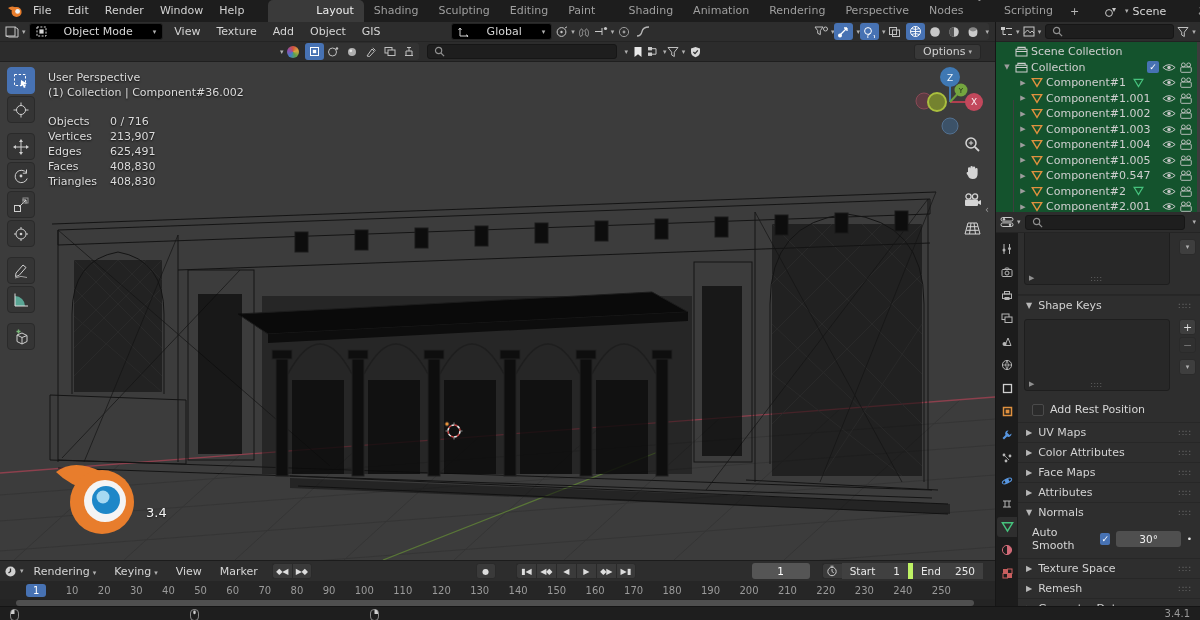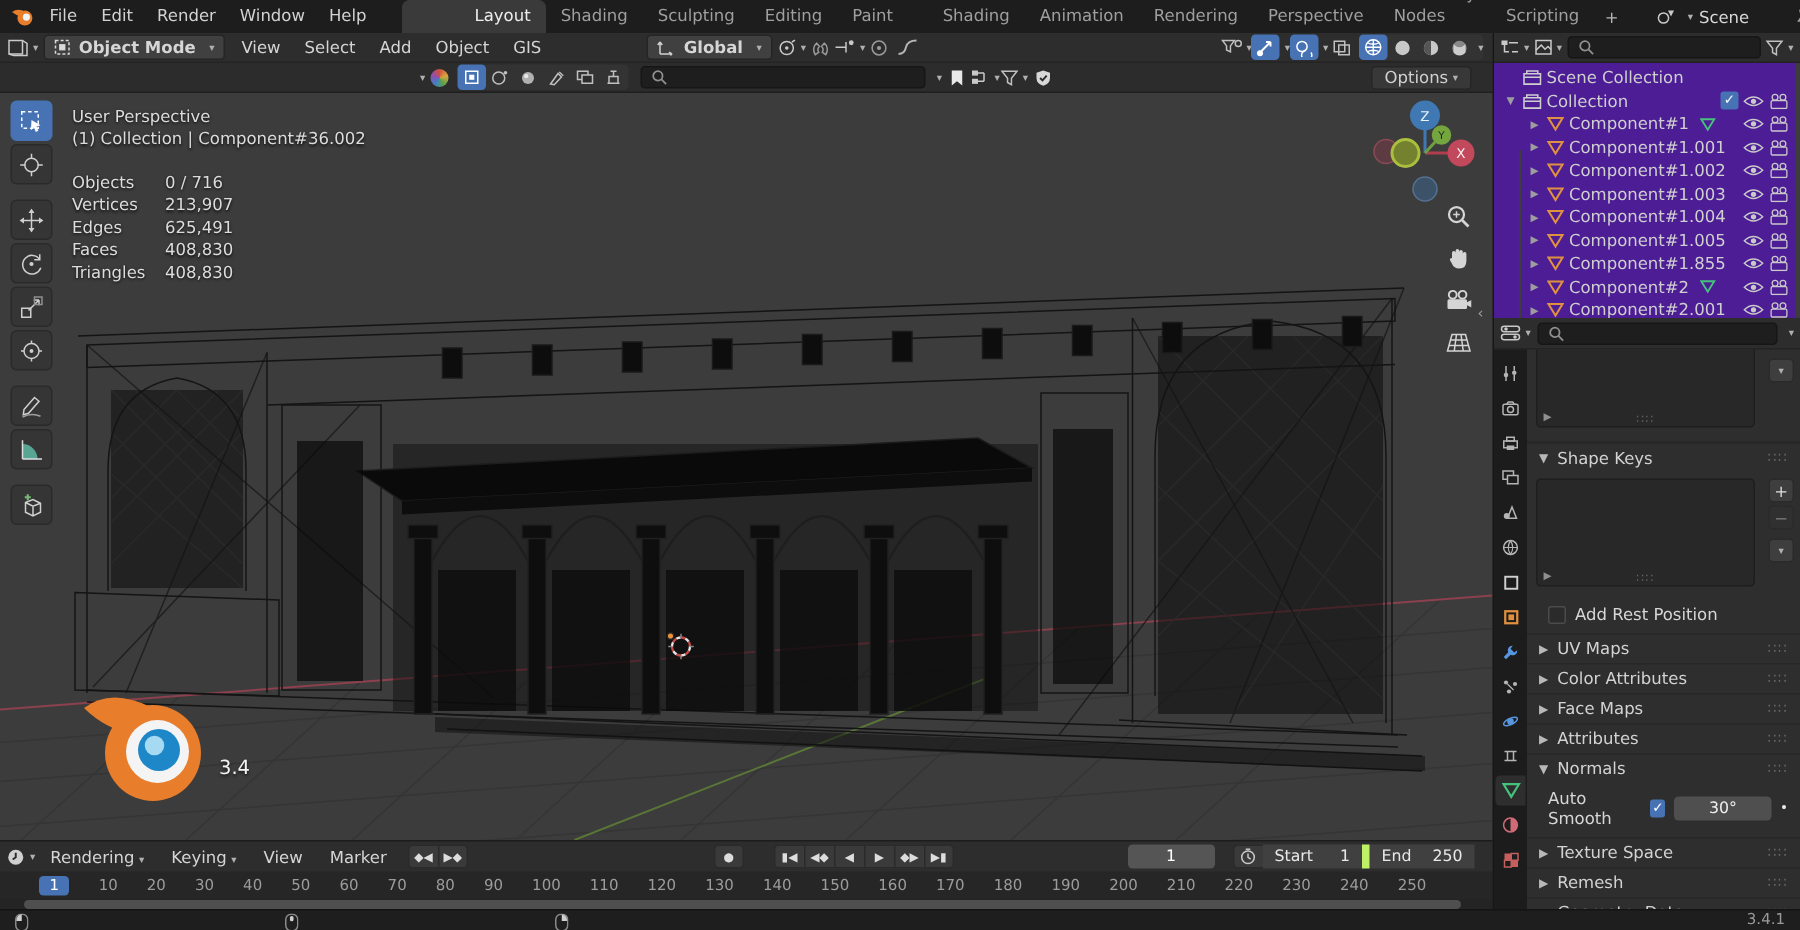--- a/index.html
+++ b/index.html
@@ -22,22 +22,22 @@
   .idsel { display:flex; align-items:center; gap:4px; margin-left:18px; }
   .idsel .lbl { color:#d8d8d8; min-width:60px; }
   .mini { opacity:.85; }
 
   
   .hdr2 { position:absolute; top:22px; left:0; width:995px; height:20px; background:#2d2d2d;
           border-bottom:1px solid #242424; display:flex; align-items:center; z-index:20; }
   .hdr3 { position:absolute; top:42px; left:0; width:995px; height:20px; background:#2c2c2c;
           border-bottom:1px solid #1f1f1f; display:flex; align-items:center; z-index:20; }
   .hmenu { padding:0 8px; color:#d5d5d5; }
-  .dropbox { display:flex; align-items:center; gap:6px; background:#404040; border:1px solid #252525;
-             border-radius:3px; height:17px; padding:0 6px; margin:0 3px;font-weight:bold; }
+  .dropbox { display:flex; align-items:center; gap:17px; background:#000000; border:1px solid #252525;
+             border-radius:3px; height:17px; padding:0 6px; margin:0 3px; }
   .ibtn { display:flex; align-items:center; justify-content:center; height:17px; min-width:19px;
           border-radius:3px; color:#c9c9c9; }
   .ibtn.blue { background:#4772b3; color:#fff; }
   .seg { display:flex; align-items:center; background:#333; border-radius:3px; margin:0 2px; }
   .search { display:flex; align-items:center; gap:4px; background:#1e1e1e; border:1px solid #161616;
             border-radius:3px; height:15px; padding:0 6px; color:#888; }
   .opt { margin-left:auto; margin-right:14px; display:flex; align-items:center; background:#383838;
          border:1px solid #252525; border-radius:3px; height:16px; padding:0 8px; color:#d0d0d0; }
 
   
@@ -58,21 +58,21 @@
   .vbtn { width:24px; height:24px; border-radius:12px; display:flex; align-items:center; justify-content:center; }
   .blogo { position:absolute; left:50px; top:390px; z-index:5; }
   .bver { position:absolute; left:146px; top:443px; font-size:13px; color:#f2f2f2; z-index:5;
           text-shadow:0 1px 2px rgba(0,0,0,.6); }
   .vcollapse { position:absolute; left:985px; top:142px; color:#9a9a9a; font-size:10px; z-index:6; }
 
   
   .vdiv { position:absolute; left:995px; top:22px; width:1px; height:584px; background:#161616; z-index:25; }
   .out-hdr { position:absolute; left:996px; top:22px; width:204px; height:20px; background:#2d2d2d;
              border-bottom:1px solid #222; display:flex; align-items:center; padding:0 4px; gap:3px; z-index:20; }
-  .outliner { position:absolute; left:996px; top:42px; width:201px; height:170px; background:#4c1d95;
+  .outliner { position:absolute; left:996px; top:42px; width:201px; height:170px; background:#14532d;
               overflow:hidden; z-index:20; padding-top:2px; }
   .orow { display:flex; align-items:center; height:15.5px; padding:0 4px 0 6px; gap:3px; color:#cfcfcf; }
   .orow .oarr { width:10px; font-size:7px; color:#9d9d9d; text-align:center; }
   .orow .olabel { white-space:nowrap; }
   .orow .osp { flex:1; }
   .treeline { position:absolute; left:1013px; top:100px; width:1px; height:112px; background:#3e3e3e; z-index:21; }
   .chk { width:12px; height:12px; border-radius:2px; background:#4772b3; color:#fff; font-size:9px;
          display:flex; align-items:center; justify-content:center; }
   .chk.off { background:#2b2b2b; border:1px solid #4b4b4b; color:transparent; }
 
@@ -213,21 +213,21 @@
     </span>
     <div class="dropbox">
       <svg class="i" width="11" height="11" viewBox="0 0 11 11">
           <rect x="1" y="1" width="9" height="9" fill="none" stroke="#d8d8d8" stroke-dasharray="2 1.4"></rect>
           <rect x="3.4" y="3.4" width="4.2" height="4.2" fill="#d8d8d8"></rect>
         </svg>
       <span>Object Mode</span>
       <span class="chev">▾</span>
     </div>
     <span class="hmenu">View</span>
-    <span class="hmenu">Select</span>
+    <span class="hmenu">Texture</span>
     <span class="hmenu">Add</span>
     <span class="hmenu">Object</span>
     <span class="hmenu">GIS</span>
 
     <div class="dropbox" style="margin-left:62px">
       <svg class="i" width="12" height="11" viewBox="0 0 12 11">
           <path d="M2 10 L2 2 M2 10 L10 10 M2 2 L0.5 4 M2 2 L3.5 4 M10 10 L8 8.8 M10 10 L8.8 11.5" fill="none" stroke="#d0d0d0"></path>
         </svg>
       <span>Global</span>
       <span class="chev">▾</span>
@@ -788,21 +788,21 @@
         </svg>
       <svg class="i" width="14" height="11">
           <use href="#i-cam"></use>
         </svg>
     </div>
     <div class="orow" style="padding-left:22px">
       <span class="oarr">▶</span>
       <svg class="i" width="12" height="11" style="color:#e0913f">
           <use href="#i-tri"></use>
         </svg>
-      <span class="olabel">Component#1.855</span>
+      <span class="olabel">Component#0.547</span>
       <span class="osp"></span>
       <svg class="i" width="14" height="9">
           <use href="#i-eye"></use>
         </svg>
       <svg class="i" width="14" height="11">
           <use href="#i-cam"></use>
         </svg>
     </div>
     <div class="orow" style="padding-left:22px">
       <span class="oarr">▶</span>

